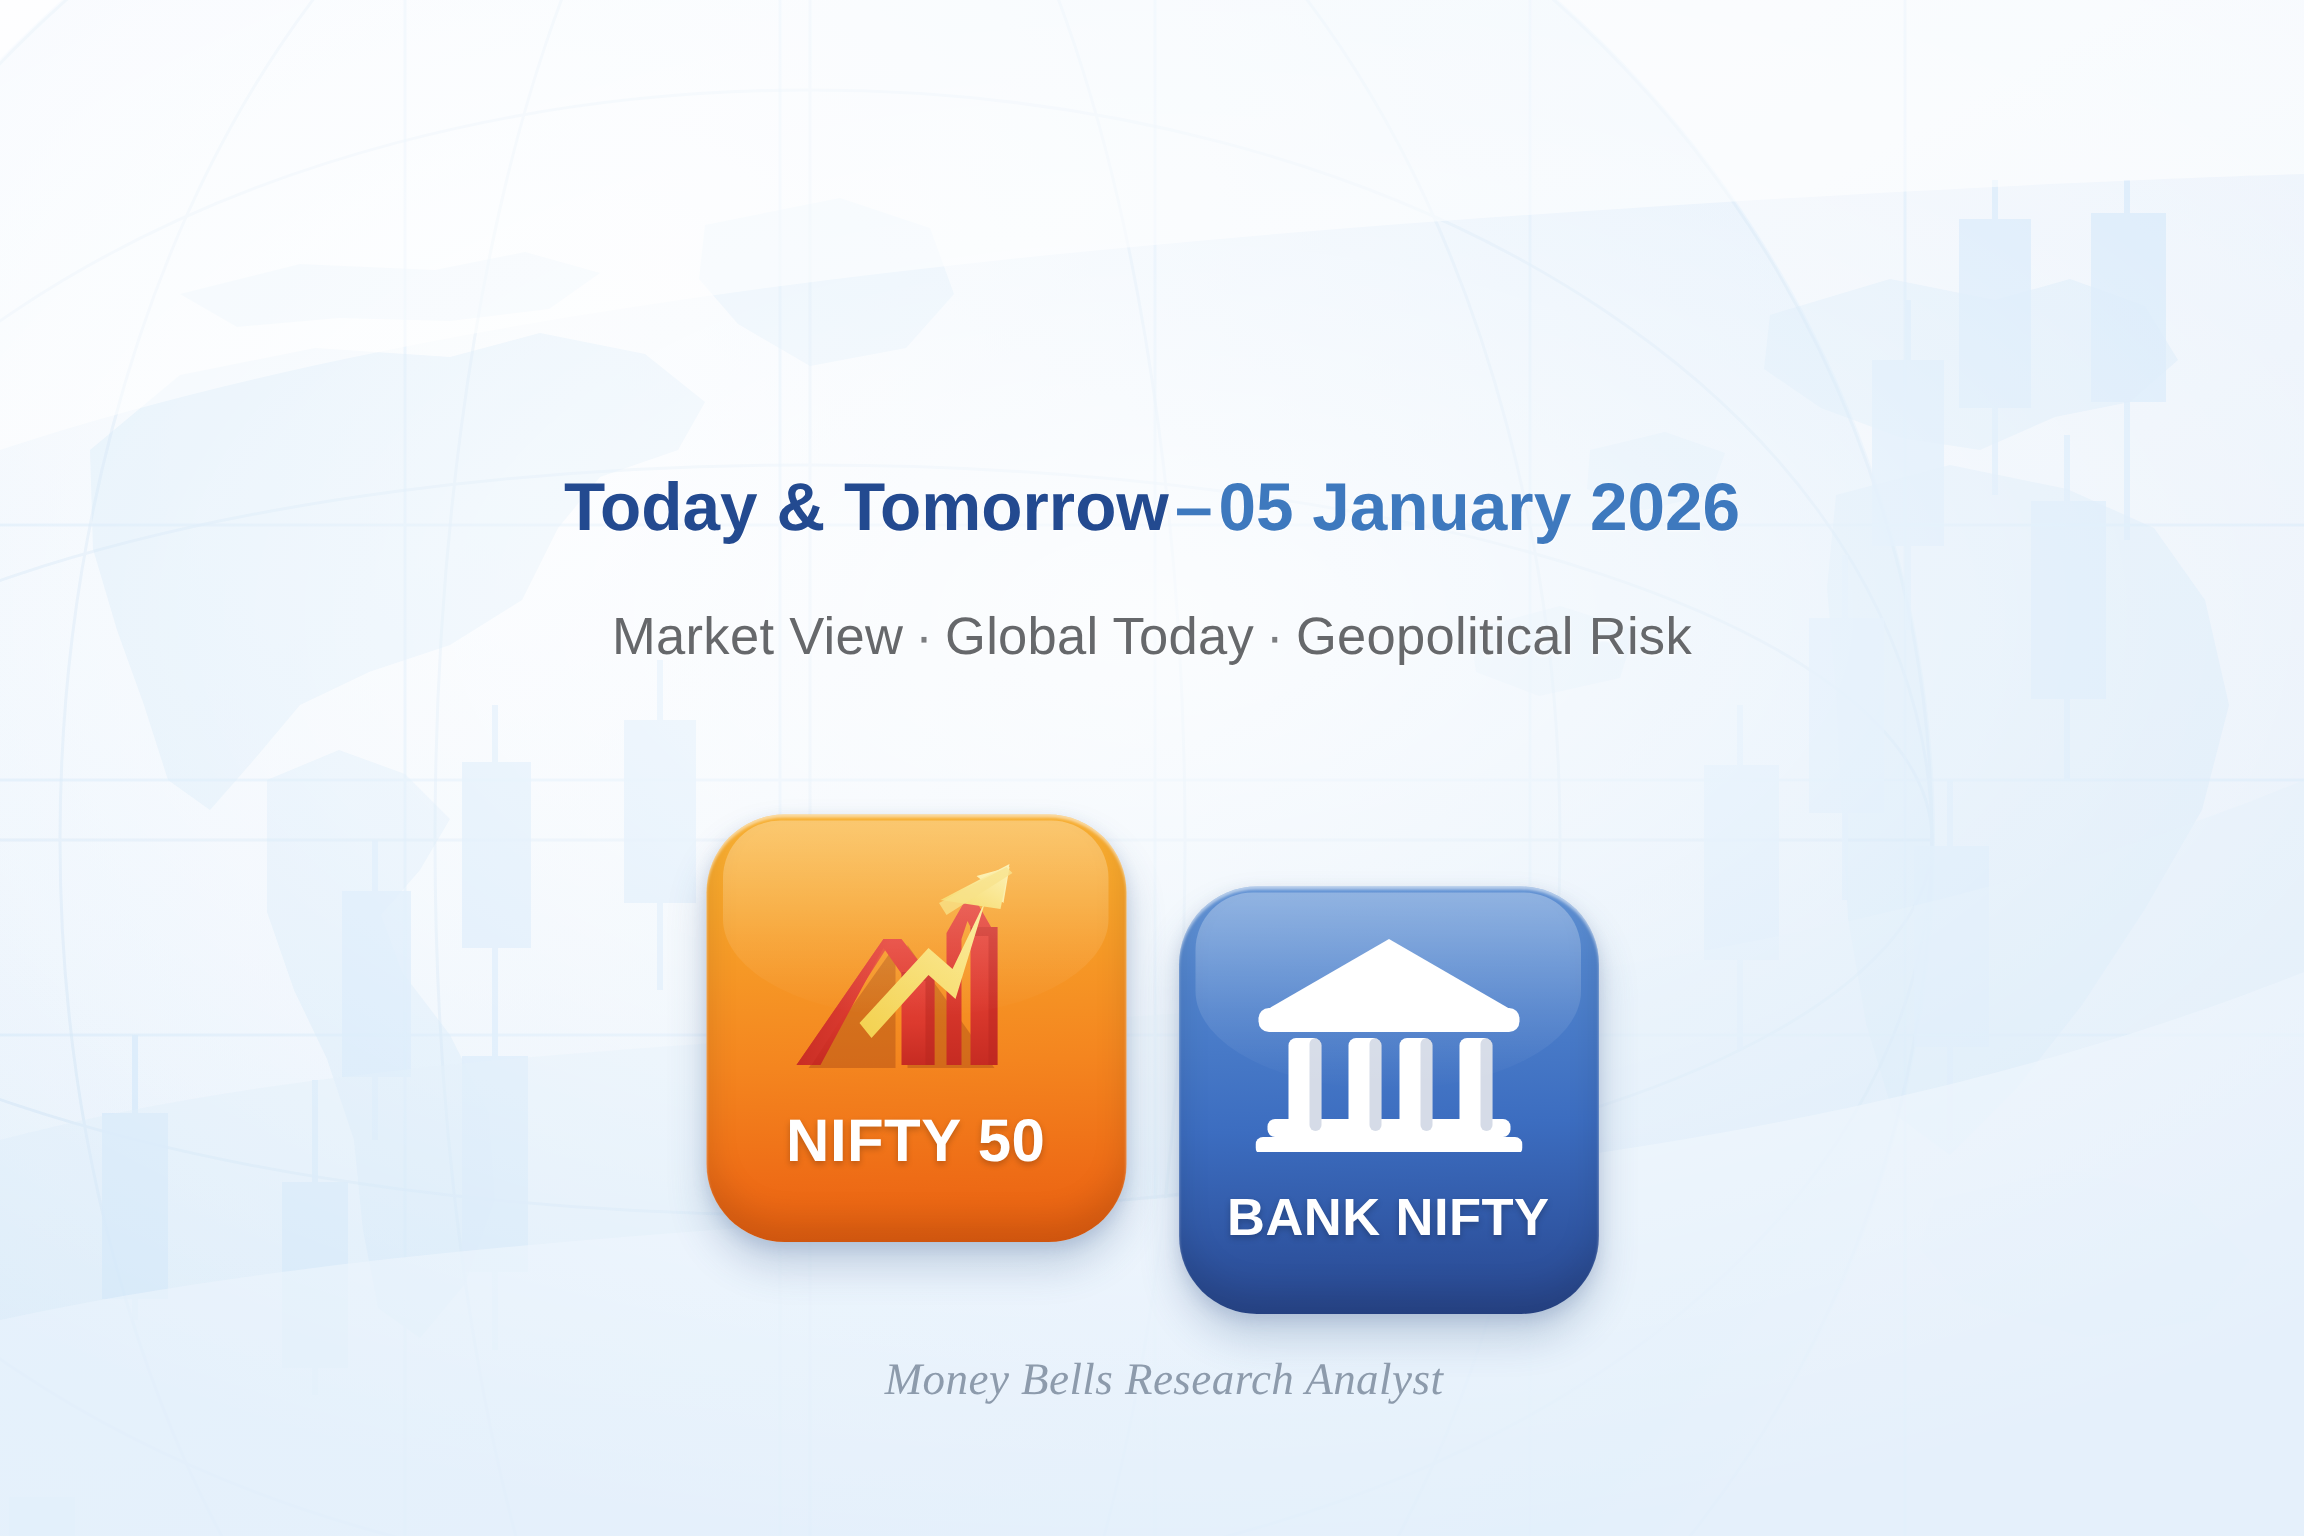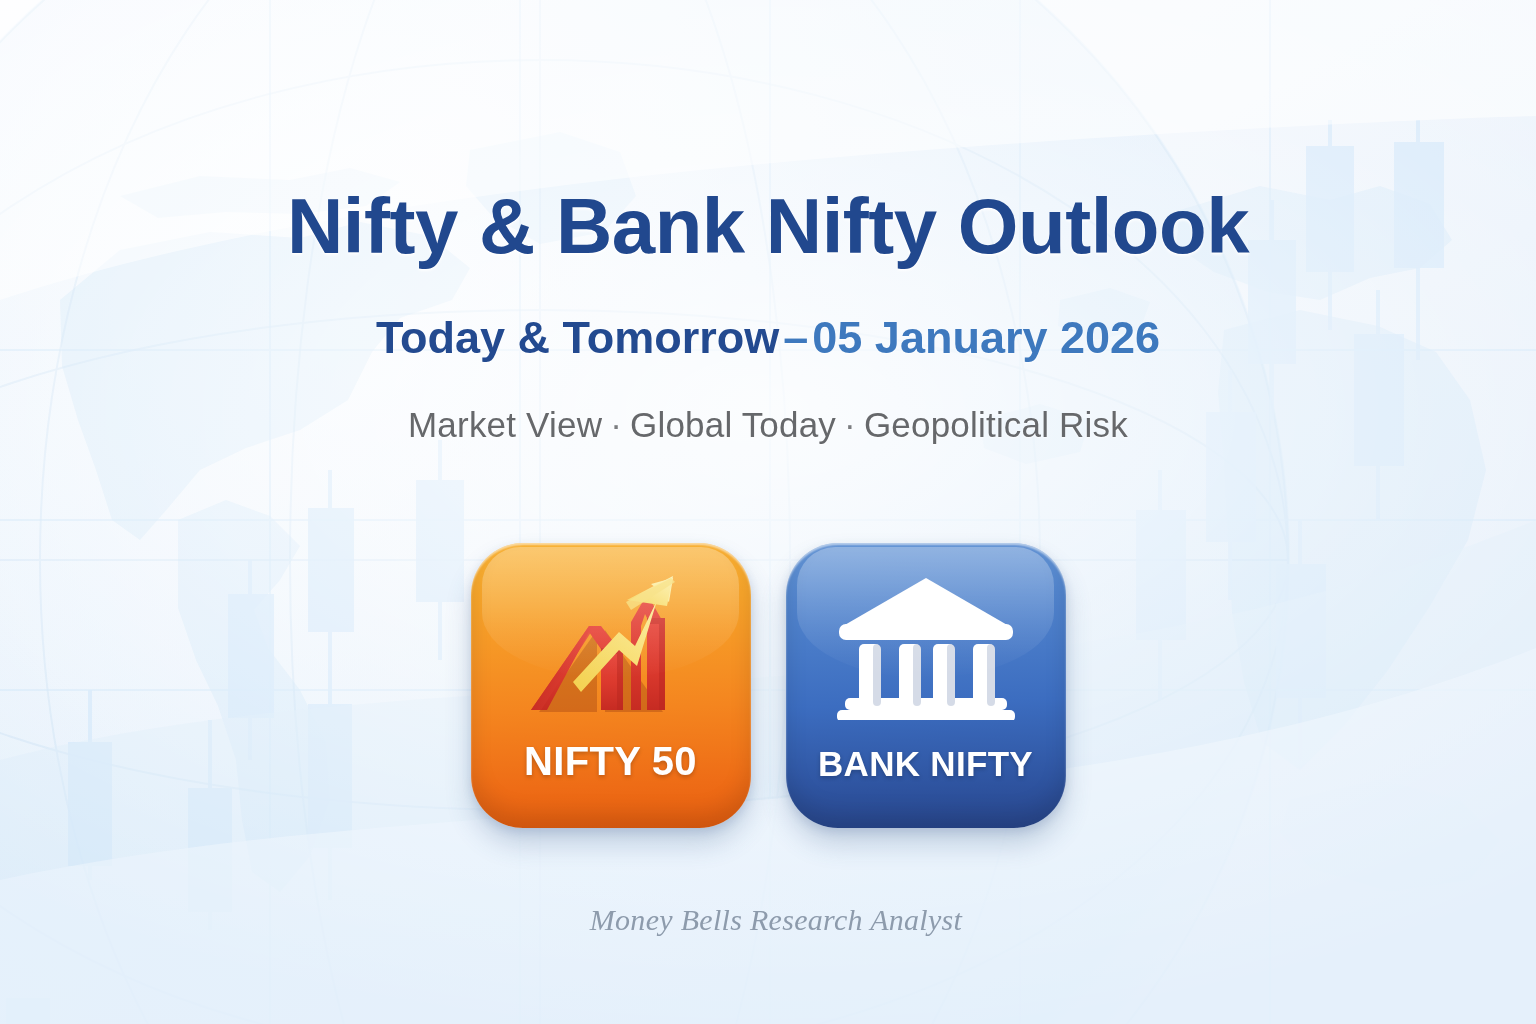--- a/index.html
+++ b/index.html
@@ -128,20 +128,21 @@
       0 4px 10px rgba(60,90,140,0.16),
       inset 0 2px 2px rgba(255,255,255,0.55),
       inset 0 -14px 22px rgba(0,0,0,0.12);
     overflow: hidden;
   }
   .badge-nifty {
     background: linear-gradient(178deg, #F9B233 0%, #F7A32A 22%, #F4851F 58%, #EE6C16 84%, #E85F10 100%);
   }
   .badge-bank {
     background: linear-gradient(178deg, #6495D6 0%, #5285CE 20%, #3C6DC0 56%, #2E539F 85%, #29478E 100%);
+    margin-top: 48px;
   }
   .badge::after {
     
     content: "";
     position: absolute;
     left: 4%;
     top: 1.5%;
     width: 92%;
     height: 46%;
     border-radius: 46px 46px 60% 60%;
@@ -283,21 +284,20 @@
         <path d="M0 880 C 340 806, 780 818, 1120 760 C 1320 726, 1450 682, 1536 648 L1536 1024 L0 1024 Z" fill="#e8f2fc" opacity="0.7"></path>
         <path d="M0 300 C 260 214, 600 176, 900 152 C 1160 132, 1400 120, 1536 116 L1536 0 L0 0 Z" fill="#ffffff" opacity="0.55"></path>
       </svg>
     </div>
 
     <div class="bg-vignette"></div>
   </div>
 
   <div class="content">
 
-    <div class="title">Nifty &amp; Bank Nifty Outlook</div>
 
     <div class="subtitle">
       <span class="st-main">Today &amp; Tomorrow</span><span class="st-dash">–</span><span class="st-date">05 January 2026</span>
     </div>
 
     <div class="tagline">
       <span>Market View</span><span class="dot">·</span><span>Global Today</span><span class="dot">·</span><span>Geopolitical Risk</span>
     </div>
 
     <div class="badges">

